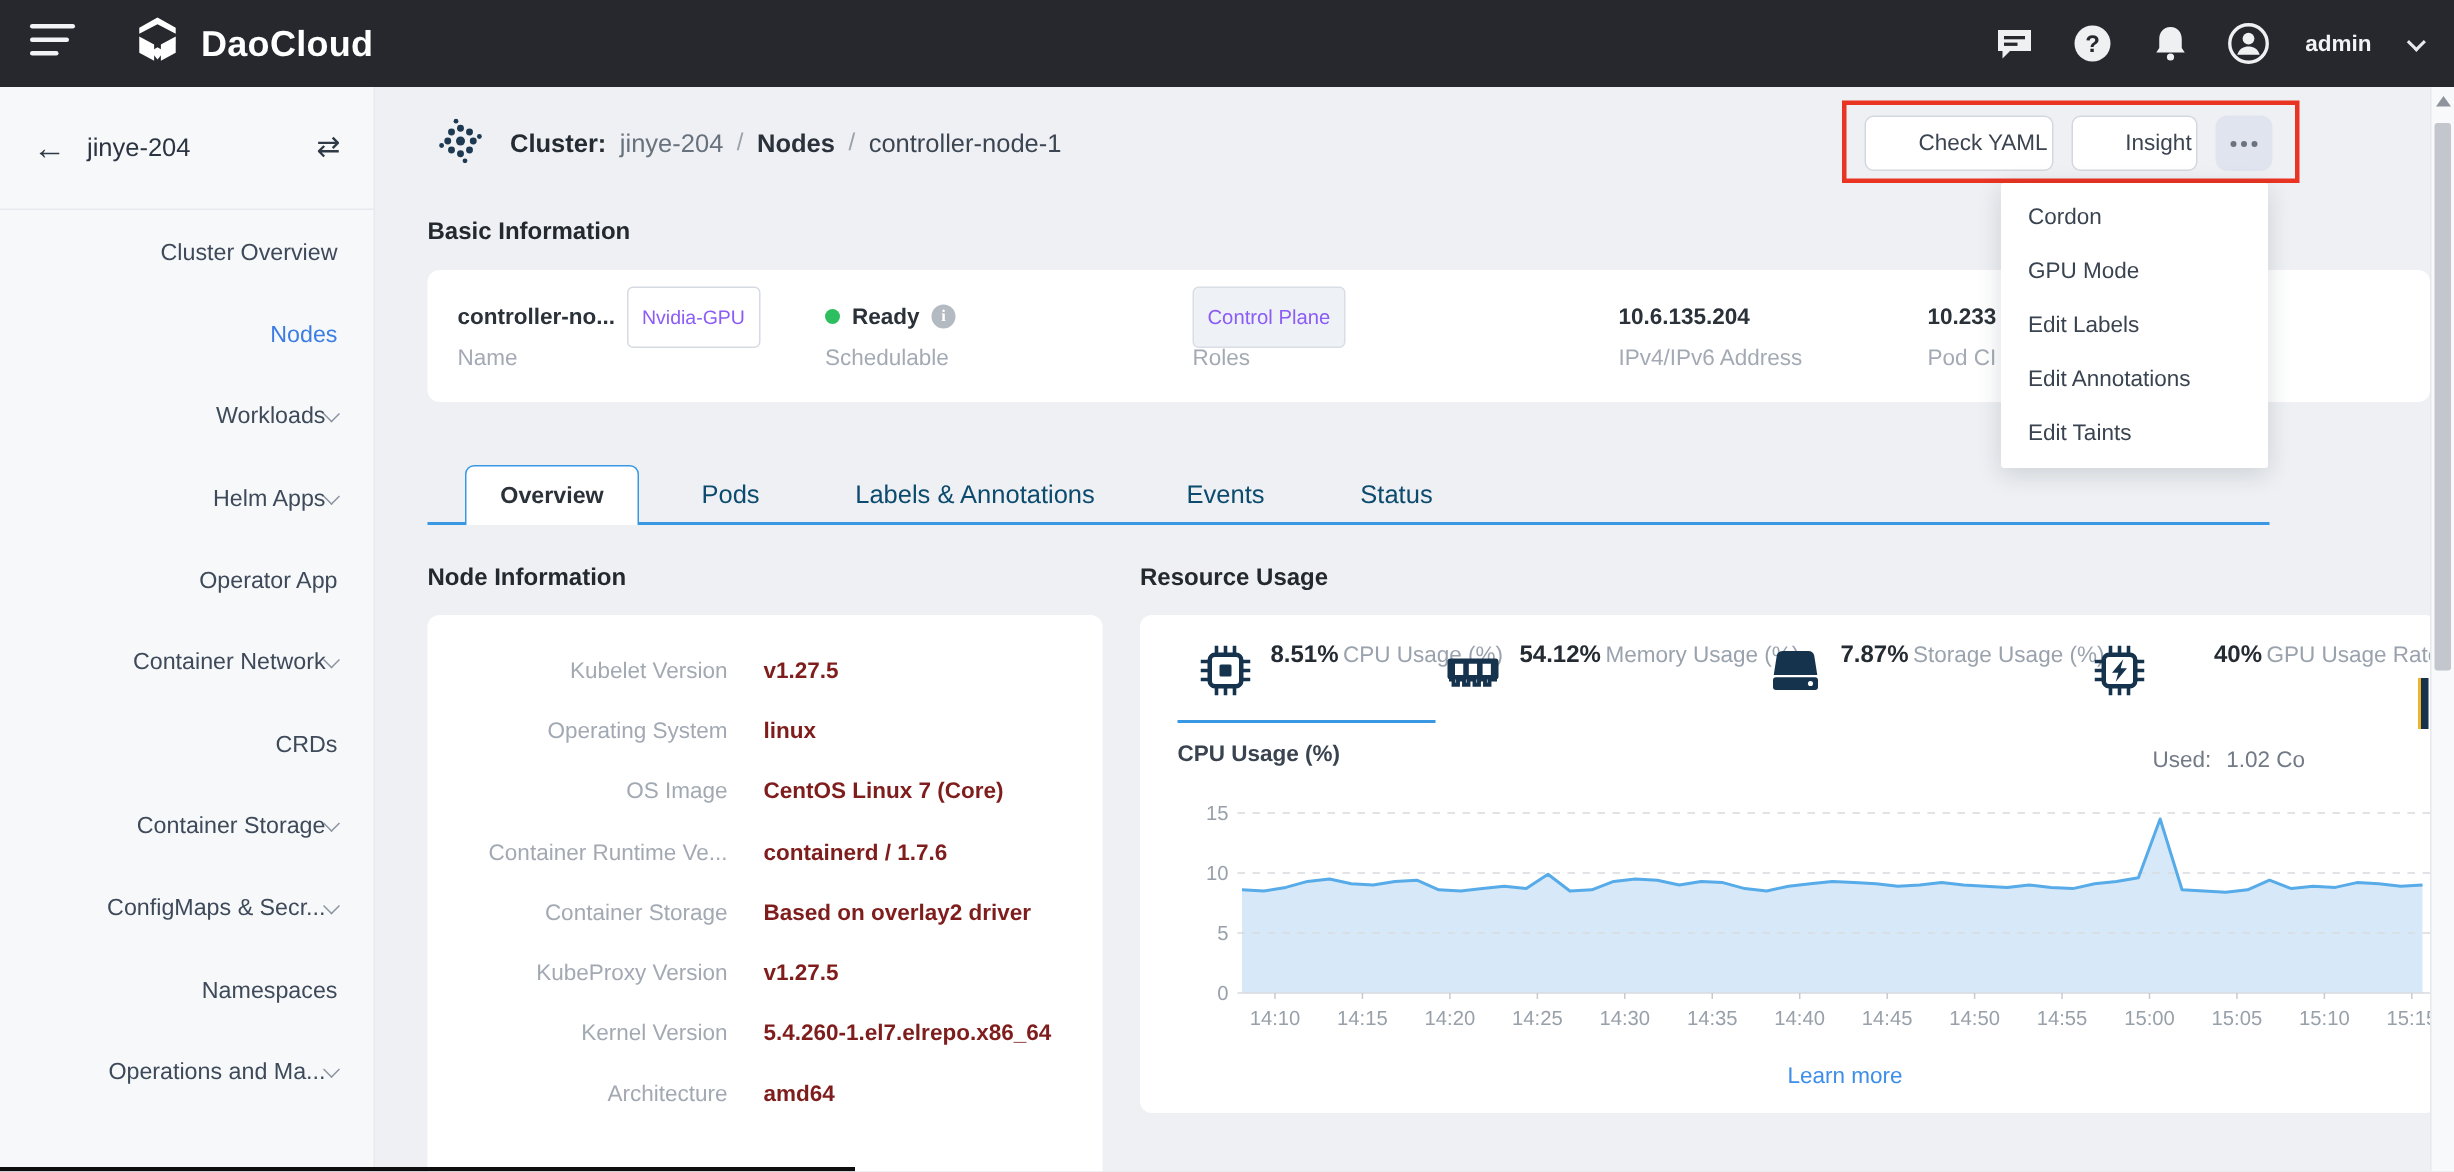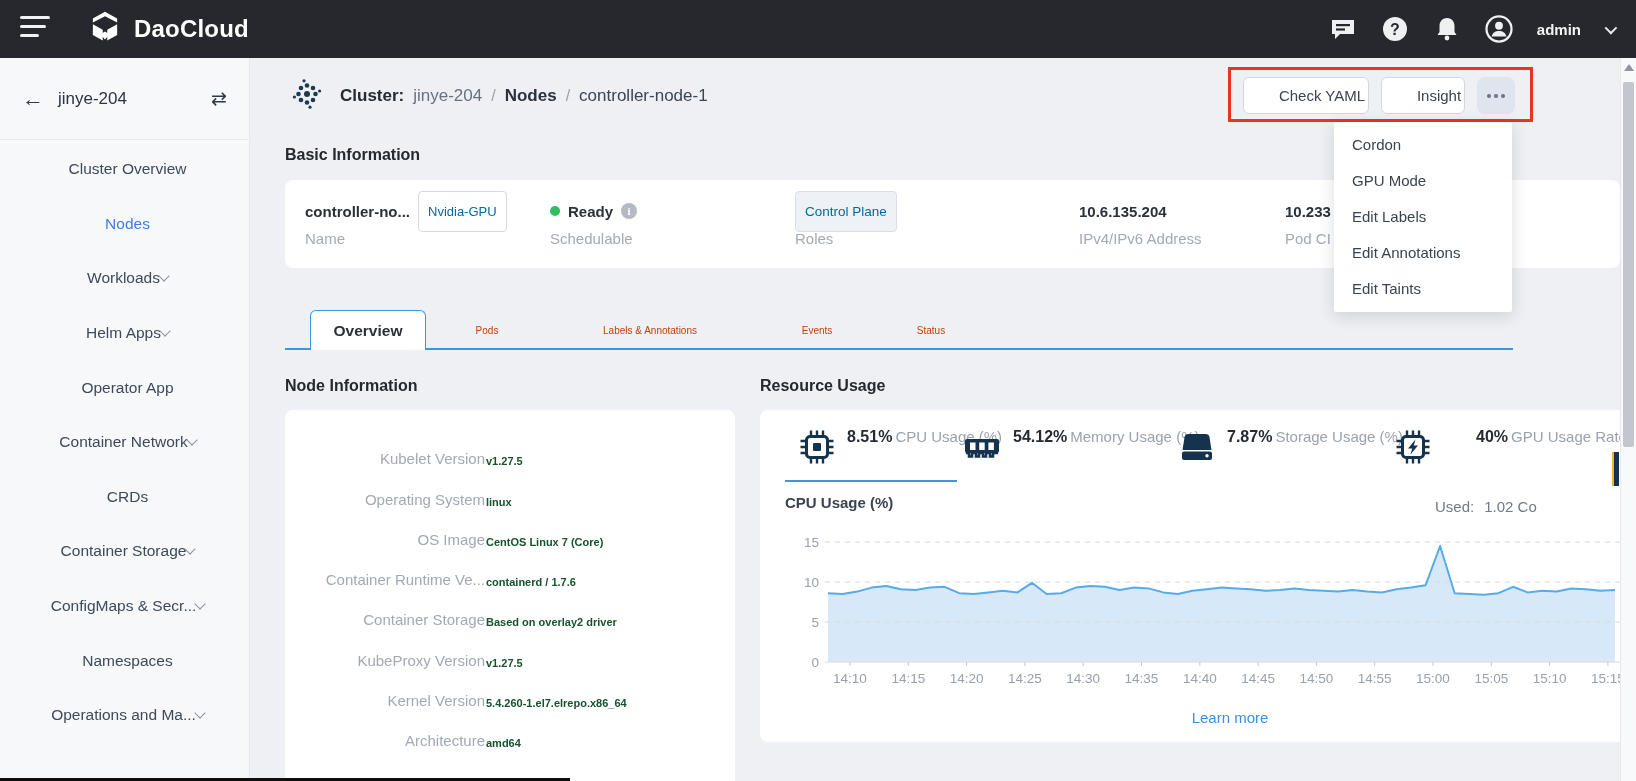--- a/index.html
+++ b/index.html
@@ -19,21 +19,21 @@
   .admin-name { color:#f2f3f5; font-size:15px; font-weight:600; }
   .chev { display:inline-block; width:9px; height:9px; border-right:2px solid #e8eaee; border-bottom:2px solid #e8eaee; transform:rotate(45deg) translateY(-2px); }
 
   
   .sidebar { position:absolute; left:0; top:58px; width:250px; height:723px; background:#f7f8fa; border-right:1px solid #e7e9ee; z-index:5; }
   .sidebar-head { height:82px; display:flex; align-items:center; padding:0 22px; border-bottom:1px solid #e7e9ee; }
   .back-arrow { font-size:22px; color:#2f3a47; cursor:pointer; line-height:1; }
   .side-cluster-name { font-size:17px; color:#2b3441; margin-left:14px; flex:1; }
   .swap-icon { font-size:19px; color:#2f3a47; cursor:pointer; }
   .nav-list { padding-top:2px; }
-  .nav-item { height:54.6px; display:flex; align-items:center; justify-content:center; padding:0 24px 0 30px; font-size:15.5px; color:#3e4a5a; cursor:pointer; }
+  .nav-item { height:54.6px; display:flex; align-items:center; justify-content:flex-end; padding:0 24px 0 30px; font-size:15.5px; color:#3e4a5a; cursor:pointer; }
   .nav-item.active { color:#3c7de4; }
   .nav-chev { width:8px; height:8px; border-right:1.8px solid #8b93a0; border-bottom:1.8px solid #8b93a0; transform:rotate(45deg); margin-top:-4px; }
 
   
   .crumb-row { position:absolute; left:292px; top:80px; height:32px; display:flex; align-items:center; gap:9px; z-index:3; }
   .crumb-prefix { font-size:17px; font-weight:700; color:#252b33; margin-left:9px; }
   .crumb-val { font-size:17px; color:#68727e; cursor:pointer; }
   .crumb-sep { font-size:16px; color:#9aa1ac; }
   .crumb-bold { font-size:17px; font-weight:700; color:#2b323c; cursor:pointer; }
   .crumb-cur { font-size:17px; color:#3c4552; }
@@ -50,35 +50,35 @@
 
   
   .section-title { position:absolute; font-size:16px; font-weight:700; color:#23292f; z-index:2; }
 
   
   .basic-card { position:absolute; left:285px; top:180px; width:1335px; height:88px; background:#fff; border-radius:8px; z-index:1; }
   .bi-group { position:absolute; top:19px; }
   .bi-value-row { display:flex; align-items:center; gap:8px; height:24px; }
   .bi-value { font-size:15px; color:#2a3139; font-weight:600; white-space:nowrap; }
   .bi-label { font-size:15px; color:#a3aab4; margin-top:7px; white-space:nowrap; }
-  .tag { font-size:13px; color:#0369a1; border:1px solid #d6dae1; border-radius:4px; padding:12px 9px; background:#fff; white-space:nowrap; font-weight:400; }
+  .tag { font-size:13px; color:#8b5cf6; border:1px solid #d6dae1; border-radius:4px; padding:12px 9px; background:#fff; white-space:nowrap; font-weight:400; }
   .tag.gray { background:#eef1f6; border-color:#d9dee6; font-size:13.5px; }
   .dot { width:10px; height:10px; border-radius:50%; background:#2dbe5f; }
   .info-i { width:16px; height:16px; border-radius:50%; background:#b4bac2; color:#fff; font-size:11px; font-weight:700; display:flex; align-items:center; justify-content:center; cursor:pointer; font-family:"Liberation Serif","DejaVu Serif",serif; }
 
   
   .tabline { position:absolute; left:285px; top:348px; width:1228px; height:2px; background:#3898e3; z-index:1; }
   .tab-active { position:absolute; left:310px; top:310px; width:116px; height:40px; background:#fff; border:1px solid #3898e3; border-bottom:none; border-radius:6px 6px 0 0; display:flex; align-items:center; justify-content:center; font-size:15.5px; font-weight:600; color:#2a3139; z-index:2; cursor:pointer; }
-  .tab-plain { position:absolute; top:310px; height:40px; display:flex; align-items:center; font-size:10px; color:#c2410c; transform:translateX(-50%); cursor:pointer; z-index:2; }
+  .tab-plain { position:absolute; top:310px; height:40px; display:flex; align-items:center; font-size:17px; color:#0c4a6e; transform:translateX(-50%); cursor:pointer; z-index:2; }
 
   
   .node-card { position:absolute; left:285px; top:410px; width:450px; height:380px; background:#fff; border-radius:8px 8px 0 0; padding-top:17px; z-index:1; }
-  .kv-row { height:40.3px; display:flex; align-items:flex-end; }
+  .kv-row { height:40.3px; display:flex; align-items:center; }
   .kv-label { width:200px; text-align:right; font-size:15px; color:#a2a9b3; white-space:nowrap; }
-  .kv-value { margin-left:1px; font-size:11px; color:#14532d; font-weight:600; white-space:nowrap; }
+  .kv-value { margin-left:24px; font-size:15px; color:#7f1d1d; font-weight:600; white-space:nowrap; }
 
   
   .res-card { position:absolute; left:760px; top:410px; width:865px; height:332px; background:#fff; border-radius:8px; z-index:1; overflow:hidden; }
   .metric { position:absolute; top:18px; display:flex; gap:11px; cursor:pointer; }
   .metric-texts { display:flex; flex-direction:row; gap:3px; }
   .metric-value { font-size:16px; font-weight:700; color:#252b33; }
   .metric-label { font-size:15px; color:#9aa2ad; white-space:nowrap; }
   .metric-underline { position:absolute; left:25px; top:70px; width:172px; height:2px; background:#3898e3; }
   .chart-title { position:absolute; left:25px; top:84px; font-size:15px; color:#3a4450; font-weight:600; }
   .used-row { position:absolute; left:675px; top:88px; font-size:15px; color:#717a86; white-space:nowrap; }

